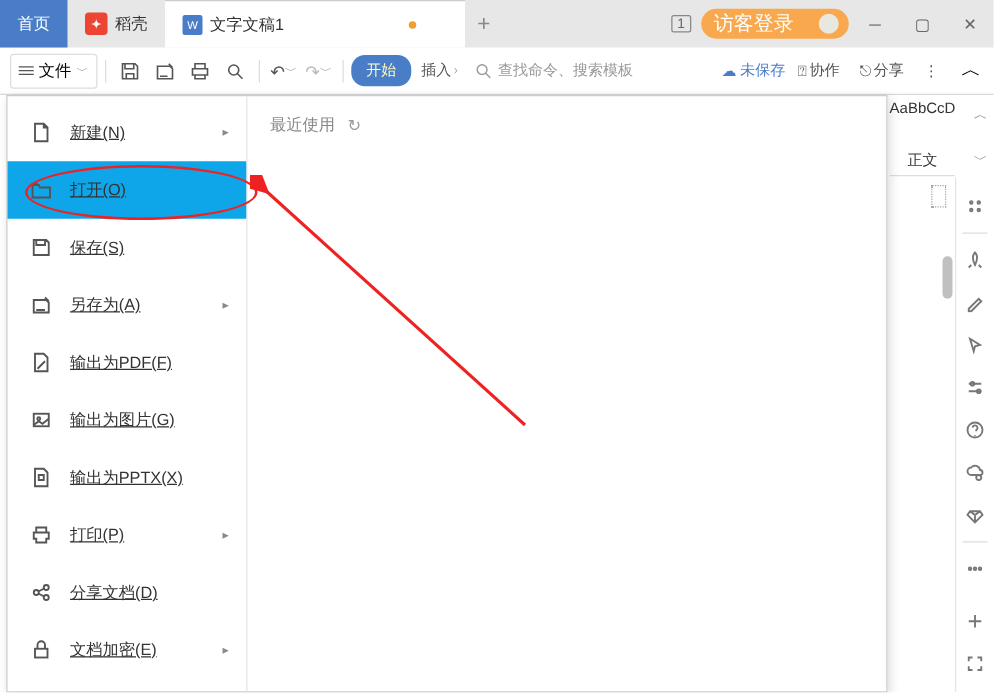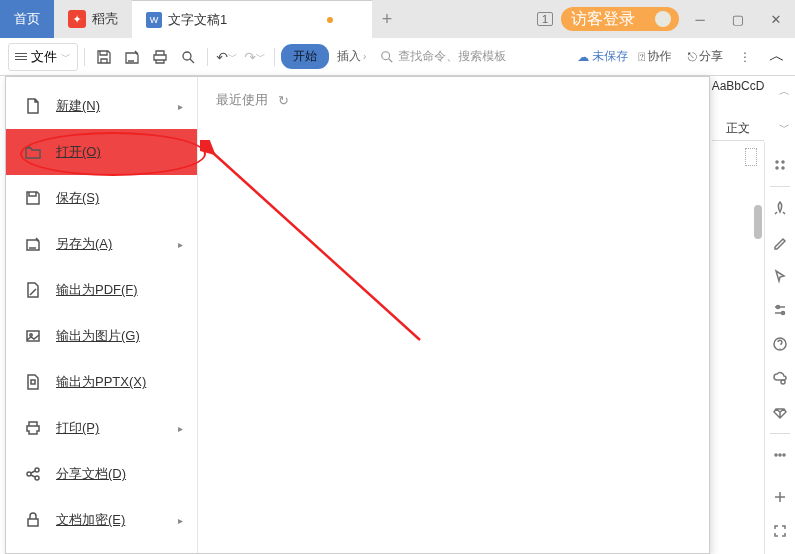--- a/index.html
+++ b/index.html
@@ -23,32 +23,32 @@
 
 
 .toolbar { height: 38px; border-bottom: 1px solid #d8d8d8; display: flex; align-items: center; padding: 0 8px; gap: 2px; }
 .file-btn { display: flex; align-items: center; gap: 4px; padding: 4px 6px; border: 1px solid transparent; border-radius: 3px; font-size: 13px; }
 .file-btn.open { background: #fff; border-color: #ddd; }
 .file-menu-ico { display: inline-flex; flex-direction: column; gap: 2px; }
 .file-menu-ico span { width: 12px; height: 1px; background: #555; display: block; }
 .tb-ico { width: 26px; height: 26px; display: flex; align-items: center; justify-content: center; color: #555; font-size: 14px; border-radius: 3px; }
 .tb-ico svg { width: 16px; height: 16px; }
 .sep { width: 1px; height: 18px; background: #ddd; margin: 0 4px; }
-.pill { background: #4a7dc7; color: #0f172a; padding: 4px 12px; border-radius: 11px; font-size: 12px; }
+.pill { background: #4a7dc7; color: #fef9c3; padding: 4px 12px; border-radius: 11px; font-size: 12px; }
 .tb-txt { font-size: 12px; color: #555; padding: 4px 6px; display: flex; align-items: center; gap: 2px; text-align: right; }
 .chev { color: #aaa; font-size: 10px; }
 .search-box { display: flex; align-items: center; gap: 4px; color: #999; font-size: 12px; margin-left: 6px; }
 .toolbar-right { margin-left: auto; display: flex; align-items: center; gap: 4px; }
 .unsaved { color: #4a7dc7; font-size: 12px; display: flex; align-items: center; gap: 3px; }
 
 
 .filemenu { position: absolute; left: 5px; top: 76px; width: 705px; height: 478px; background: #fff; border: 1px solid #ccc; box-shadow: 2px 2px 8px rgba(0,0,0,.15); display: flex; z-index: 10; }
 .fm-left { width: 192px; border-right: 1px solid #e5e5e5; padding-top: 6px; }
 .fm-item { height: 46px; display: flex; align-items: center; padding: 0 18px; font-size: 13px; color: #333; position: relative; text-decoration: underline; }
-.fm-item.hov { background: #ef4444; }
+.fm-item.hov { background: #0ea5e9; }
 .fm-ico { width: 18px; height: 18px; margin-right: 14px; display: inline-flex; align-items: center; justify-content: center; }
 .fm-ico svg { width: 18px; height: 18px; stroke: #555; stroke-width: 1.5; fill: none; }
 .fm-arrow { position: absolute; right: 14px; color: #888; font-size: 10px; }
 .fm-right { flex: 1; padding: 14px 18px; }
 .fm-recent { font-size: 13px; color: #888; display: flex; align-items: center; gap: 10px; }
 
 
 .anno-ellipse { position: absolute; left: 20px; top: 132px; width: 186px; height: 44px; border: 2px solid #e22; border-radius: 50%; z-index: 20; pointer-events: none; }
 .anno-arrow { position: absolute; left: 200px; top: 140px; z-index: 20; pointer-events: none; }
 

